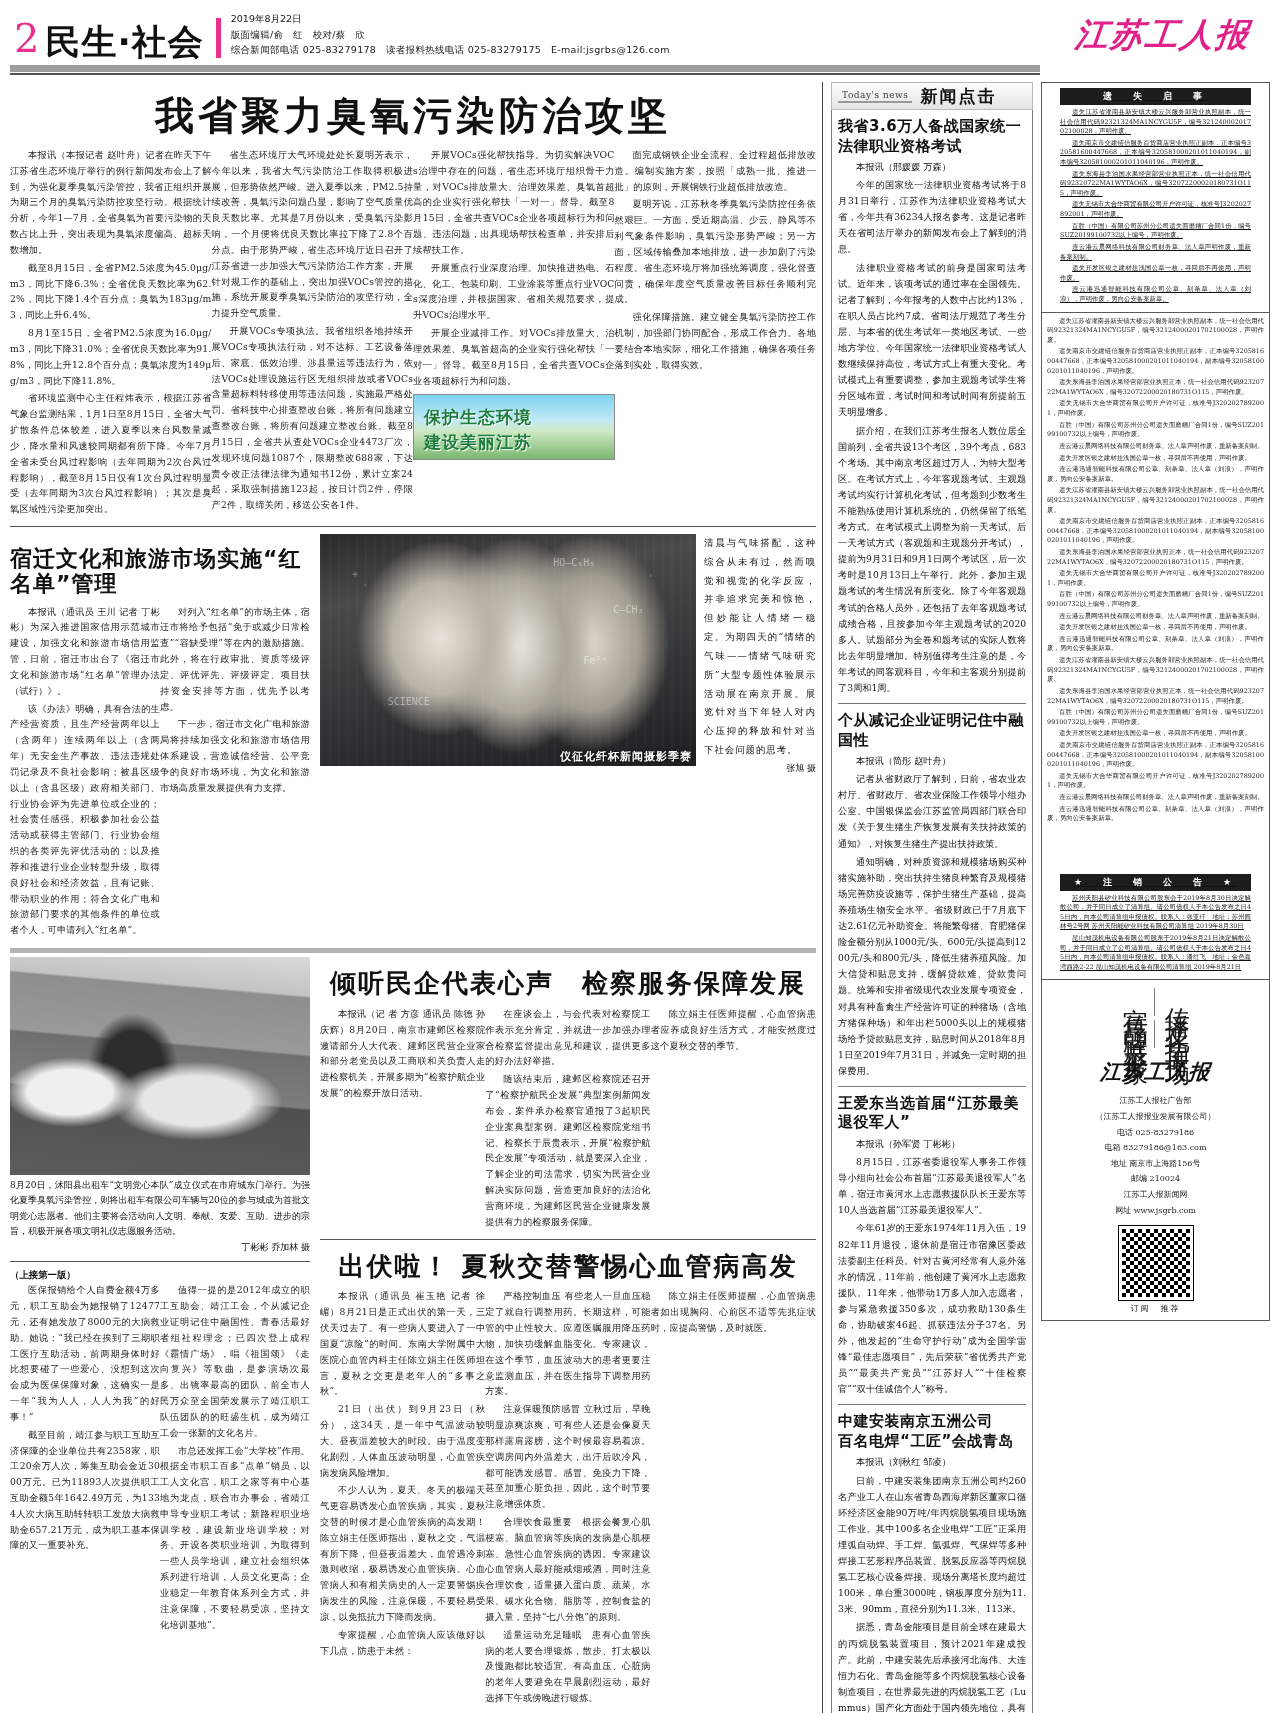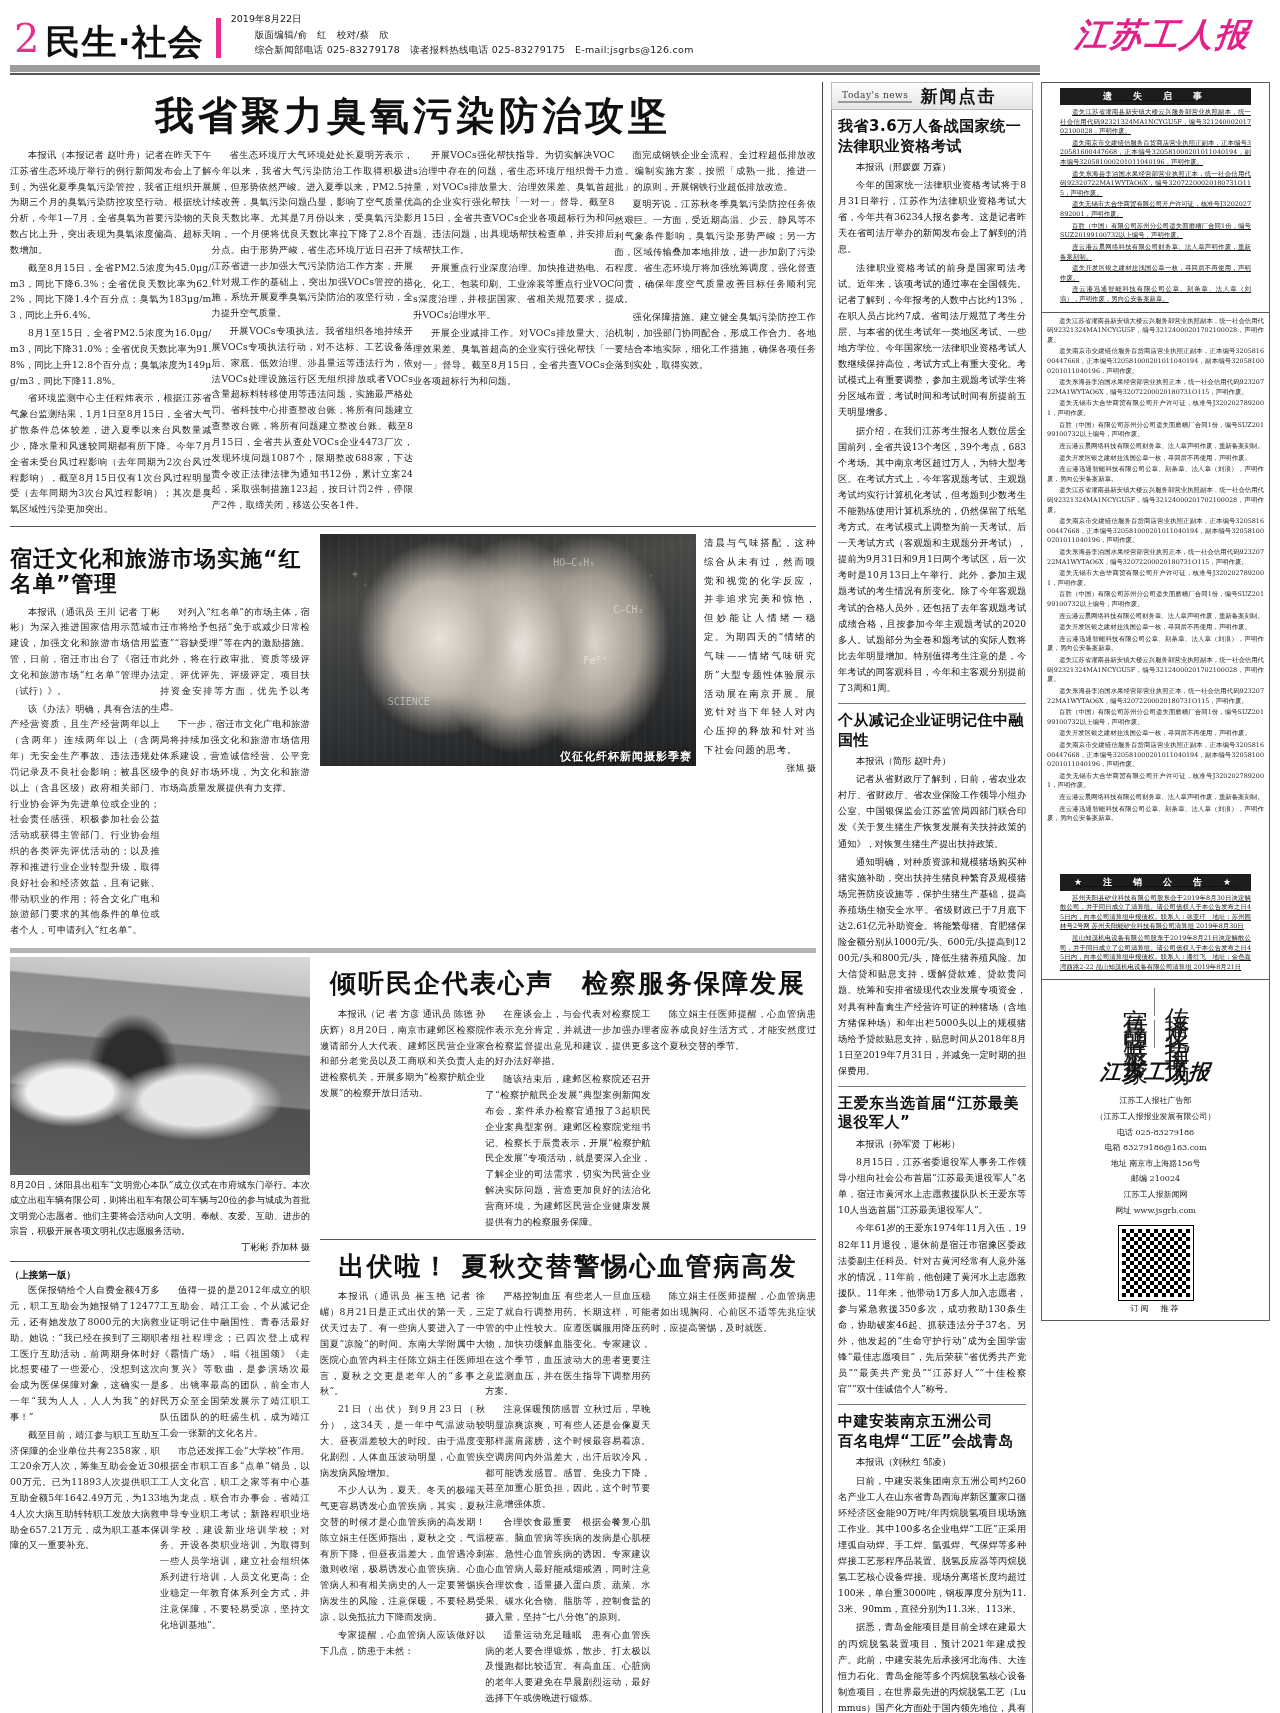--- a/index.html
+++ b/index.html
@@ -20,21 +20,21 @@
     font-family:"DejaVu Serif","Liberation Serif",serif;
     font-size:40px; color:#e8308a; line-height:1; font-weight:400;
     margin-right:6px; position:relative; top:-2px;
   }
   .folio-title {
     font-size:35px; font-weight:800; letter-spacing:1px; line-height:1;
     font-family:"DejaVu Sans","Liberation Sans",sans-serif;
   }
   .folio-rule { width:5px; height:40px; background:#e8308a; margin:0 10px 2px 12px; }
   .folio-meta { font-size:9.5px; line-height:1.65; color:#1a1a1a; padding-bottom:2px; }
-  .folio-meta .row2 { letter-spacing:.3px;margin-left:24px; }
+  .folio-meta .row2 { letter-spacing:.3px; }
   .masthead-right { margin-left:auto; padding-right:20px; padding-bottom:2px; }
   .paper-logo {
     font-family:"DejaVu Serif","Liberation Serif",serif;
     font-size:33px; font-weight:700; color:#e0218a;
     font-style:italic; letter-spacing:2px;
     transform:skewX(-6deg);
   }
   .mast-rule { height:7px; background:#9d9d9d; margin:5px 0 0 0; width:1030px; }
   .mast-rule-thin { height:2px; background:#555; width:1030px; margin-top:1px; }
 
@@ -227,20 +227,26 @@
           <p class="p ind">省环境监测中心主任程炜表示，根据江苏省气象台监测结果，1月1日至8月15日，全省大气扩散条件总体较差，进入夏季以来台风数量减少，降水量和风速较同期都有所下降。今年7月全省未受台风过程影响（去年同期为2次台风过程影响），截至8月15日仅有1次台风过程明显受（去年同期为3次台风过程影响）；其次是臭氧区域性污染更加突出。</p>
         </div>
         <div class="tcol">
           <p class="p ind">省生态环境厅大气环境处处长夏明芳表示，今年以来，我省大气污染防治工作取得积极进展，但形势依然严峻。进入夏季以来，PM2.5持续改善，臭氧污染问题凸显，影响了空气质量优良天数比率。尤其是7月份以来，受臭氧污染影响，一个月便将优良天数比率拉下降了2.8个百分点。由于形势严峻，省生态环境厅近日召开了江苏省进一步加强大气污染防治工作方案，开展针对规工作的基础上，突出加强VOCs管控的措施，系统开展夏季臭氧污染防治的攻坚行动，全力提升空气质量。</p>
           <p class="p ind">开展VOCs专项执法。我省组织各地持续开展VOCs专项执法行动，对不达标、工艺设备落后、家底、低效治理、涉县量运等违法行为，依法VOCs处理设施运行区无组织排放或者VOCs含量超标料转移使用等违法问题，实施最严格处罚。省科技中心排查整改台账，将所有问题建立查整改台账，将所有问题建立整改台账。截至8月15日，全省共从查处VOCs企业4473厂次，发现环境问题1087个，限期整改688家，下达责令改正法律法律为通知书12份，累计立案24起，采取强制措施123起，按日计罚2件，停限产2件，取缔关闭，移送公安各1件。</p>
         </div>
         <div class="tcol">
           <p class="p ind">开展VOCs强化帮扶指导。为切实解决VOCs治理中存在的问题，省生态环境厅组织骨干力量，对VOCs排放量大、治理效果差、臭氧首超高的企业实行强化帮扶「一对一」督导。截至8月15日，全省共查VOCs企业各项超标行为和问题、违法问题，出具现场帮扶检查单，并安排后续帮扶工作。</p>
           <p class="p ind">开展重点行业深度治理。加快推进热电、石化、化工、包装印刷、工业涂装等重点行业VOCs深度治理，并根据国家、省相关规范要求，提升VOCs治理水平。</p>
           <p class="p ind">开展企业减排工作。对VOCs排放量大、治理效果差、臭氧首超高的企业实行强化帮扶「一对一」督导。截至8月15日，全省共查VOCs企业各项超标行为和问题。</p>
+          <div class="green-ad">
+            <div class="slogan">
+              <div>保护生态环境</div>
+              <div>建设美丽江苏</div>
+            </div>
+          </div>
         </div>
         <div class="tcol">
           <p class="p ind">面完成钢铁企业全流程、全过程超低排放改造。编制实施方案，按照「成熟一批、推进一批」的原则，开展钢铁行业超低排放改造。</p>
           <p class="p ind">夏明芳说，江苏秋冬季臭氧污染防控任务依然艰巨。一方面，受近期高温、少云、静风等不利气象条件影响，臭氧污染形势严峻；另一方面，区域传输叠加本地排放，进一步加剧了污染程度。省生态环境厅将加强统筹调度，强化督查问责，确保年度空气质量改善目标任务顺利完成。</p>
           <p class="p ind">强化保障措施。建立健全臭氧污染防控工作机制，加强部门协同配合，形成工作合力。各地要结合本地实际，细化工作措施，确保各项任务落到实处，取得实效。</p>
         </div>
       </div>
 
       <hr class="sep">
 
@@ -276,21 +282,21 @@
             </div>
           </div>
         </div>
       </div>
 
       <hr class="sep-gray">
 
       <div style="display:flex; gap:10px;">
         <div style="width:300px;">
           <div class="photo photo-taxi"></div>
-          <div class="cap-text">8月20日，沭阳县出租车“文明党心本队”成立仪式在市府城东门举行。本次成立出租车辆有限公司，则将出租车有限公司车辆与20位的参与城成为首批文明党心志愿者。他们主要将会活动向人文明、奉献、友爱、互助、进步的宗旨，积极开展各项文明礼仪志愿服务活动。</div>
+          <div class="cap-text">8月20日，沭阳县出租车“文明党心本队”成立仪式在市府城东门举行。为强化夏季臭氧污染管控，则将出租车有限公司车辆与20位的参与城成为首批文明党心志愿者。他们主要将会活动向人文明、奉献、友爱、互助、进步的宗旨，积极开展各项文明礼仪志愿服务活动。</div>
           <div class="photo-credit">丁彬彬 乔加林 摄</div>
           <hr class="sep">
           <div class="jumpline">（上接第一版）</div>
           <div class="txtcols">
             <div class="tcol">
               <p class="p ind">医保报销给个人自费金额4万多元，职工互助会为她报销了12477元，还有她发放了8000元的大病救助。她说：“我已经在挨到了三期职工医疗互助活动，前两期身体时好比想要碰了一些爱心、没想到这次会成为医保保障对象，这确实一是一年“我为人人，人人为我”的好事！”</p>
               <p class="p ind">截至目前，靖江参与职工互助互济保障的企业单位共有2358家，职工20余万人次，筹集互助会金近3000万元。已为11893人次提供职工互助金额5年1642.49万元，为1334人次大病互助转转职工发放大病救助金657.21万元，成为职工基本保障的又一重要补充。</p>
             </div>
             <div class="tcol">
               <p class="p ind">值得一提的是2012年成立的职工互助会、靖江工会，个从减记企业证明记住中融国性、青春活最好者组社程理念；已四次登上成程《霸情广场》，唱《祖国颂》《走向复兴》等歌曲，是参演场次最多、出镜率最高的团队，前全市人民万众至全国荣发展示了靖江职工队伍团队的的旺盛生机，成为靖江工会一张新的文化名片。</p>

